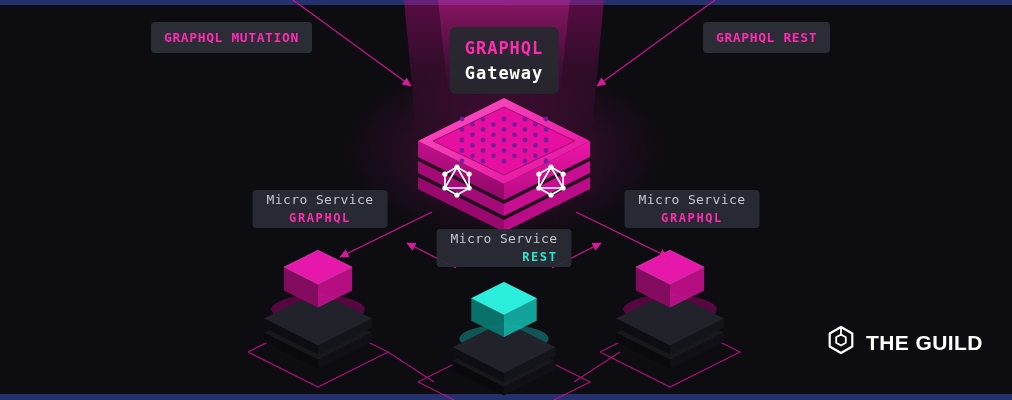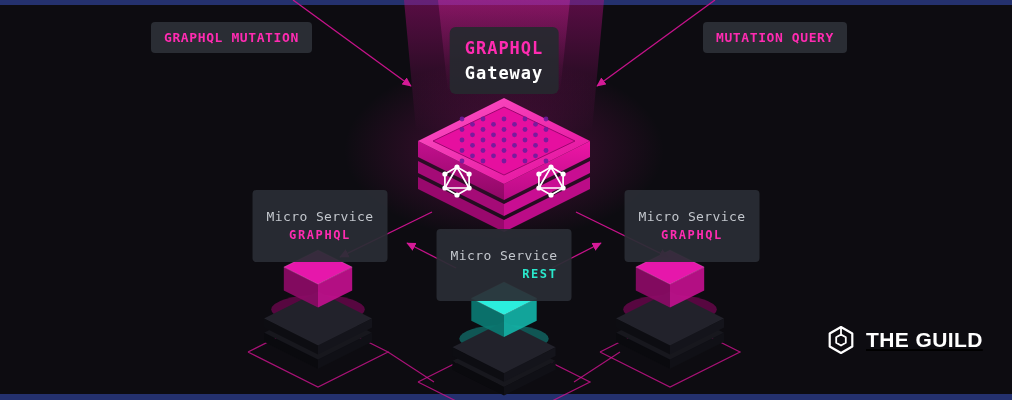--- a/index.html
+++ b/index.html
@@ -17,26 +17,26 @@
     padding:8px 13px;font-size:13px;font-weight:700;letter-spacing:.6px;
     color:var(--pink,#ff2bb1);white-space:nowrap;
   }
   .gateway-label{
     left:504px;top:27px;transform:translateX(-50%);
     padding:9px 15px;border-radius:6px;background:#26292fef;
     font-size:17px;font-weight:700;letter-spacing:1px;line-height:1.45;
   }
   .gw-line1{color:var(--pink,#ff2bb1);}
   .gw-line2{color:var(--white,#fff);}
-  .svc-label{transform:translateX(-50%);padding:20px 14px;line-height:1.1;background:#2a2d34ee;}
+  .svc-label{transform:translateX(-50%);padding:3px 14px;line-height:1.1;background:#2a2d34ee;}
   .svc-title{font-size:13px;color:var(--label_text,#c3c7cd);letter-spacing:.4px;white-space:nowrap;}
   .svc-proto{font-size:12px;font-weight:700;letter-spacing:1.6px;margin-top:5px;}
   .svc-proto.pink{color:var(--pink,#ff2bb1);}
   .svc-proto.teal{color:var(--teal,#2ae8cc);text-align:right;}
-  .brand{position:absolute;left:826px;top:325px;z-index:3;display:flex;align-items:center;gap:10px;text-decoration:underline;}
+  .brand{position:absolute;left:826px;top:325px;z-index:3;display:flex;align-items:flex-end;gap:10px;}
   .brand-text{
     font-family:"Liberation Sans","DejaVu Sans",sans-serif;font-weight:700;
     font-size:21px;letter-spacing:.4px;color:var(--white,#fff);white-space:nowrap;
   }
   .arrows line{stroke:var(--line,#cf1390);stroke-width:1.3;opacity:.95;}
   .lattice polyline,.lattice line{stroke:var(--line,#cf1390);stroke-width:1.2;fill:none;opacity:.8;}
   #dots circle{fill:var(--dots,#6d1d9c);opacity:.9;}
 </style>
 </head>
 <body>
@@ -200,21 +200,21 @@
   <div class="label flow-label" style="left:151px;top:22px">
     <span>GRAPHQL MUTATION</span>
   </div>
 
   <div class="label gateway-label">
     <div class="gw-line1">GRAPHQL</div>
     <div class="gw-line2">Gateway</div>
   </div>
 
   <div class="label flow-label" style="left:703px;top:22px">
-    <span>MUTATION QUERY</span>
+    <span>GRAPHQL REST</span>
   </div>
 
   <div class="label svc-label" style="left:320px;top:190px">
     <div class="svc-title">Micro Service</div>
     <div class="svc-proto pink">GRAPHQL</div>
   </div>
 
   <div class="label svc-label" style="left:504px;top:229px">
     <div class="svc-title">Micro Service</div>
     <div class="svc-proto teal">REST</div>

